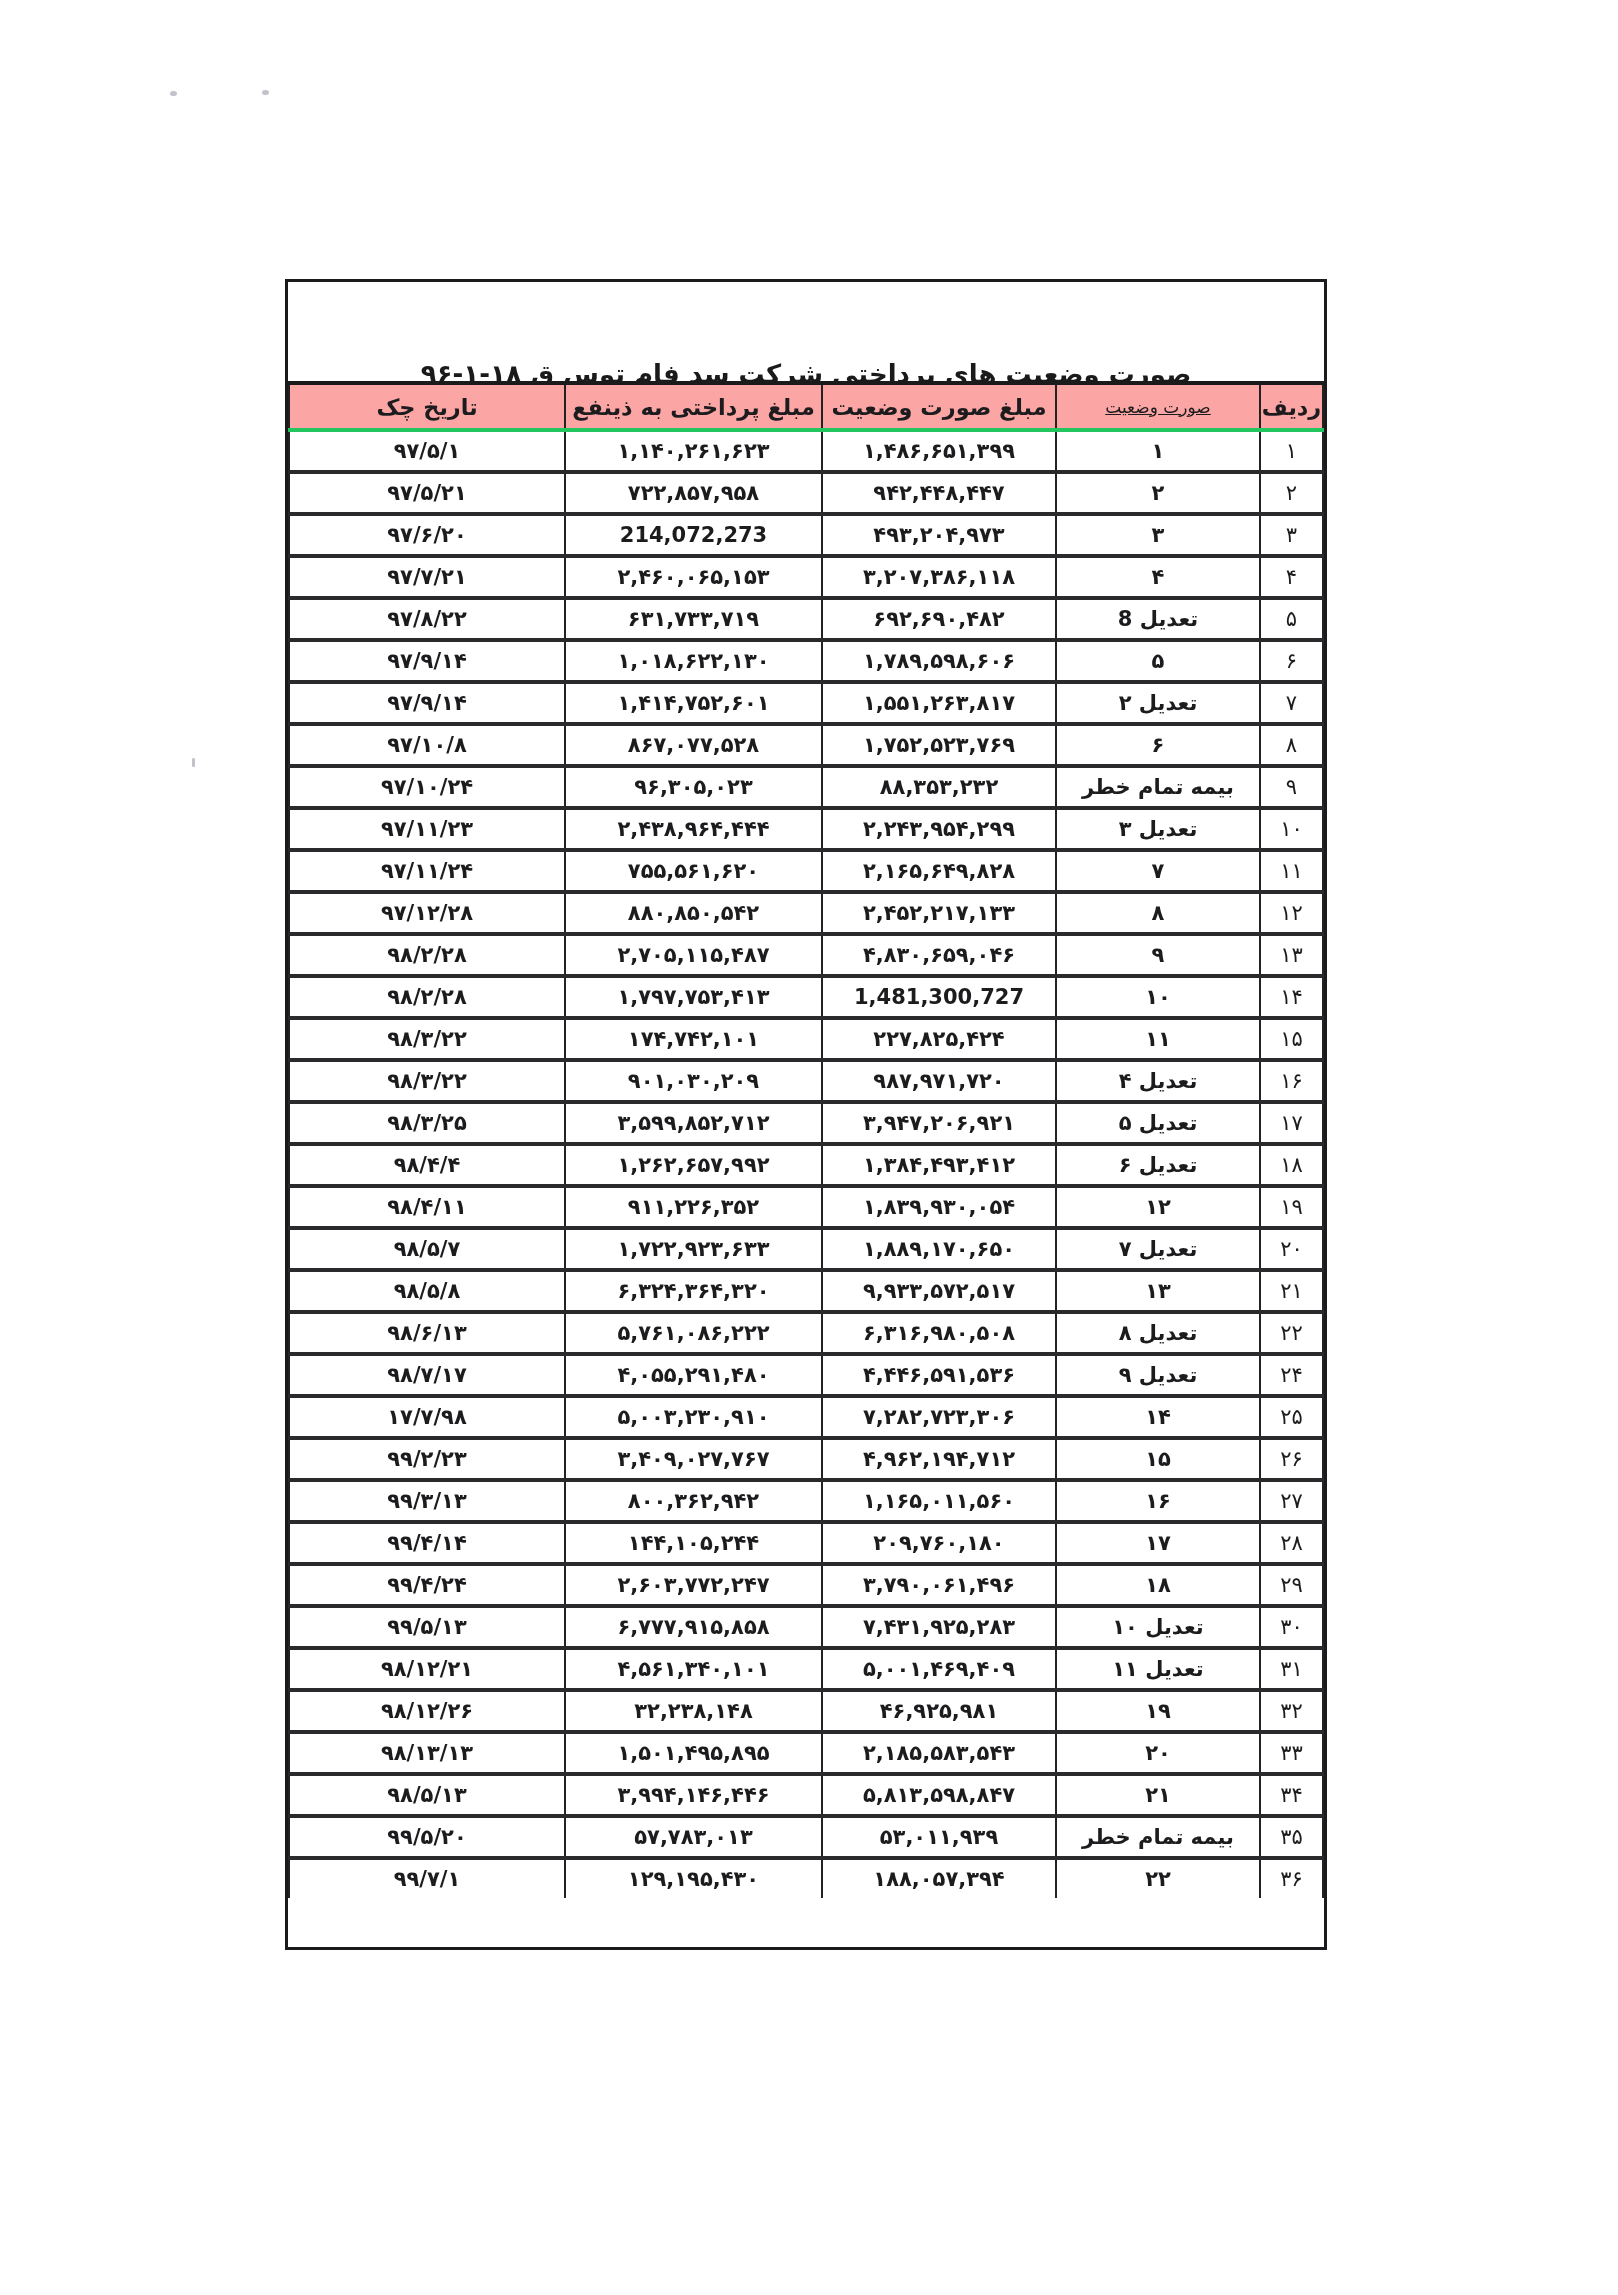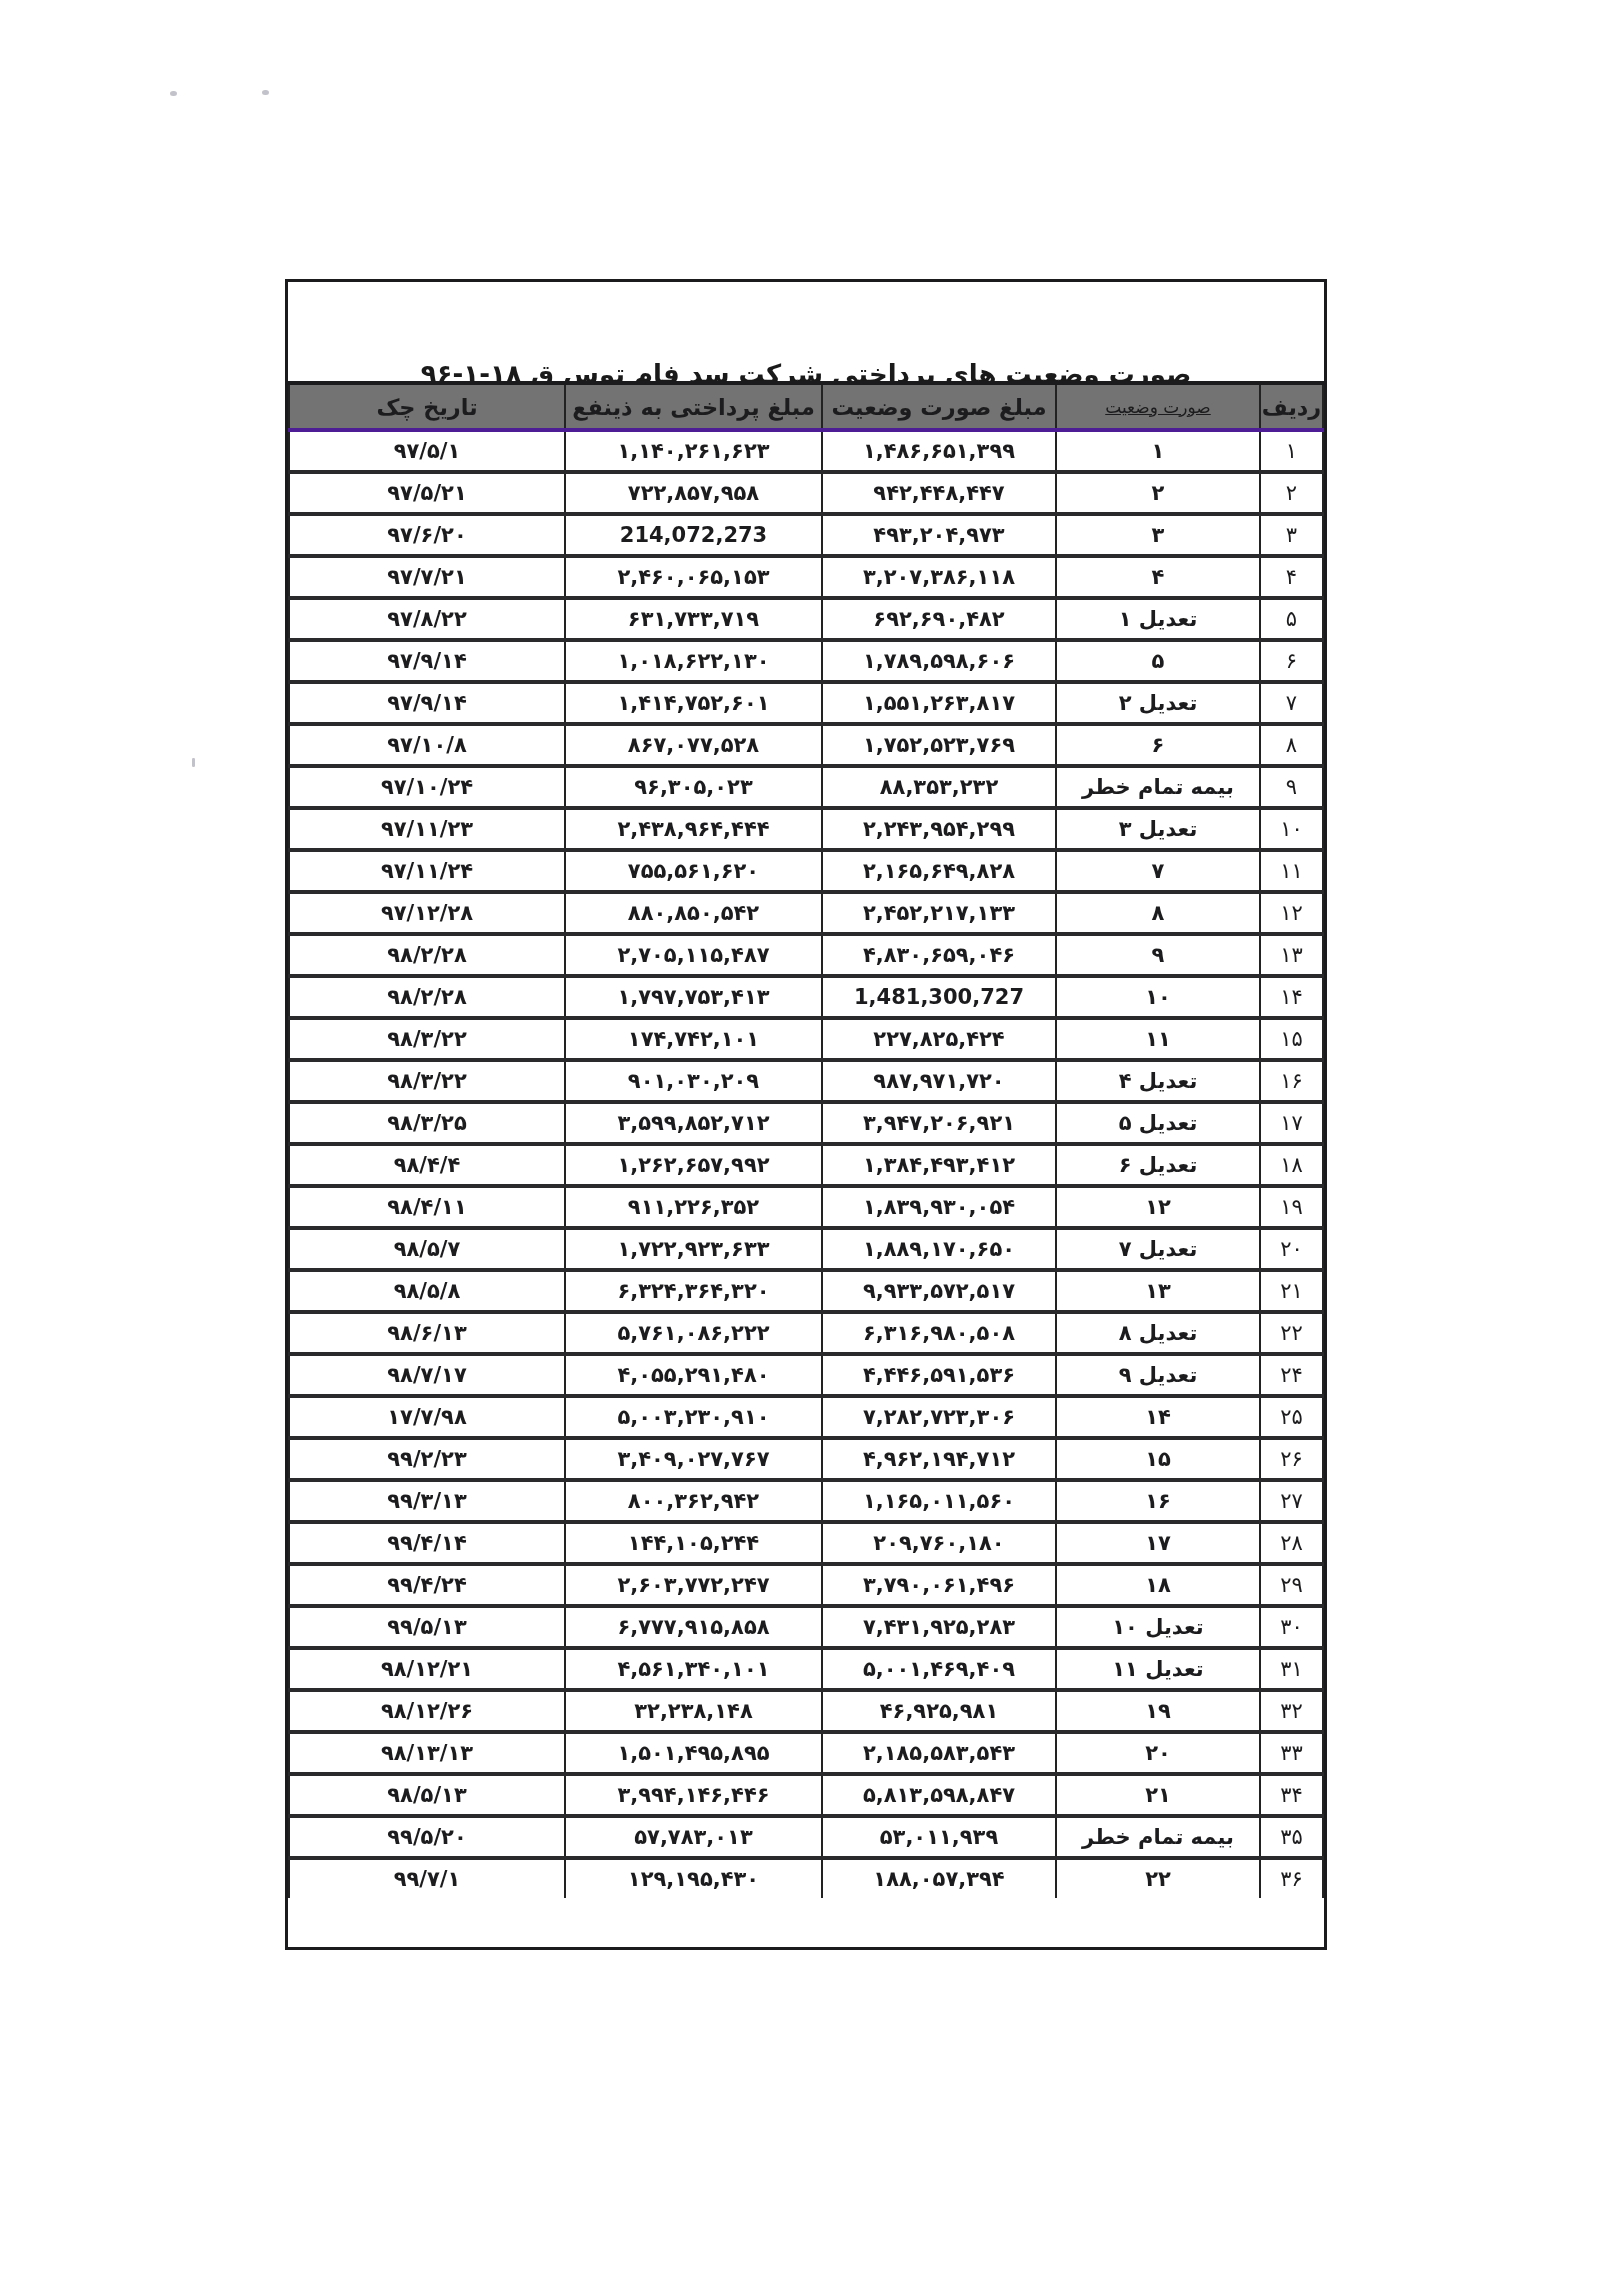--- a/index.html
+++ b/index.html
@@ -22,22 +22,22 @@
   }
   table.grid {
     position:absolute; left:0; top:99px; width:100%; border-collapse:collapse; direction:rtl;
     table-layout:fixed;
   }
   table.grid th, table.grid td {
     border-left:2.6px solid #222; border-right:2.6px solid #222; text-align:center; padding:0;
     font-family:"DejaVu Sans", sans-serif; color:#1c1c1e;
   }
   table.grid thead th {
-    height:43px; background:#737373; font-weight:bold; font-size:22.4px;
-    border-top:4px solid #1b1b1d; border-bottom:4px solid #4c1d95;
+    height:43px; background:#fca5a5; font-weight:bold; font-size:22.4px;
+    border-top:4px solid #1b1b1d; border-bottom:4px solid #22c55e;
   }
   table.grid thead th.small { font-size:17px; font-weight:normal;text-decoration:underline; }
   table.grid tbody td {
     height:38px; font-size:21px; font-weight:bold; border-bottom:4px solid #2a2a2c;
   }
   table.grid tbody td.rownum { font-weight:normal; font-size:21px; }
   table.grid tbody td.contract { font-weight:bold; font-size:21px; }
   table.grid tbody tr:last-child td { border-bottom:none; }
   .col-radif { width:63px; }
   .col-contract { width:204px; }
@@ -97,21 +97,21 @@
         </tr>
         <tr>
           <td class="rownum">۴</td>
           <td class="contract">۴</td>
           <td>۳,۲۰۷,۳۸۶,۱۱۸</td>
           <td>۲,۴۶۰,۰۶۵,۱۵۳</td>
           <td>۹۷/۷/۲۱</td>
         </tr>
         <tr>
           <td class="rownum">۵</td>
-          <td class="contract">تعدیل ۱</td>
+          <td class="contract">تعدیل 8</td>
           <td>۶۹۲,۶۹۰,۴۸۲</td>
           <td>۶۳۱,۷۳۳,۷۱۹</td>
           <td>۹۷/۸/۲۲</td>
         </tr>
         <tr>
           <td class="rownum">۶</td>
           <td class="contract">۵</td>
           <td>۱,۷۸۹,۵۹۸,۶۰۶</td>
           <td>۱,۰۱۸,۶۲۲,۱۳۰</td>
           <td>۹۷/۹/۱۴</td>

